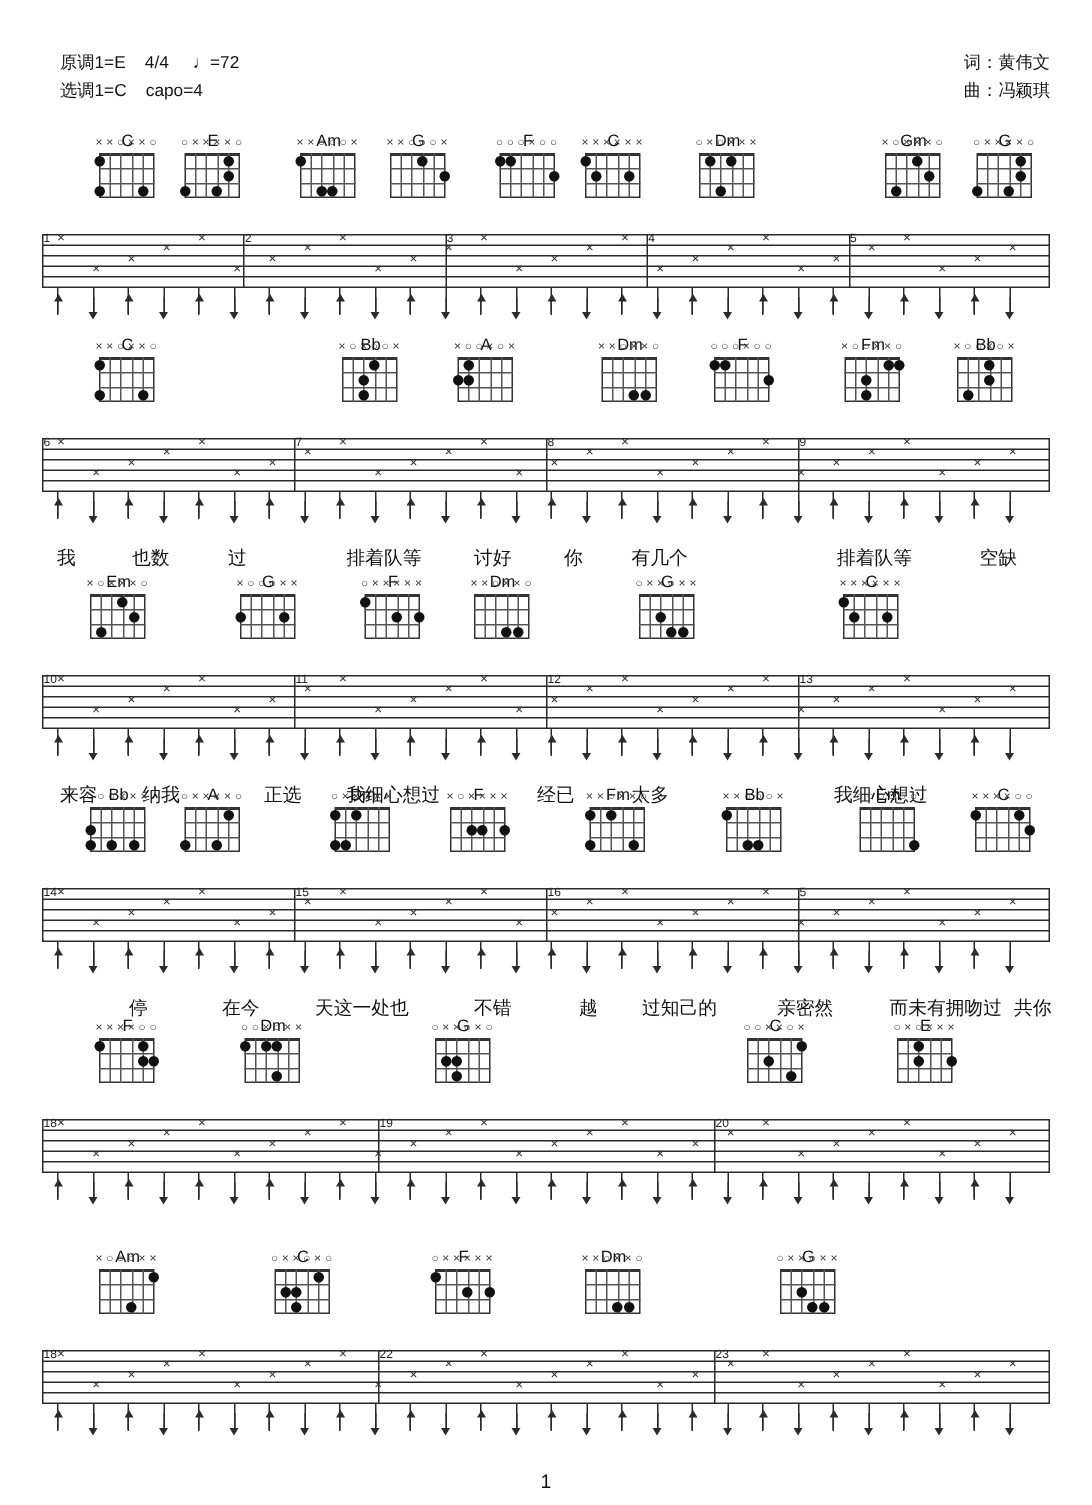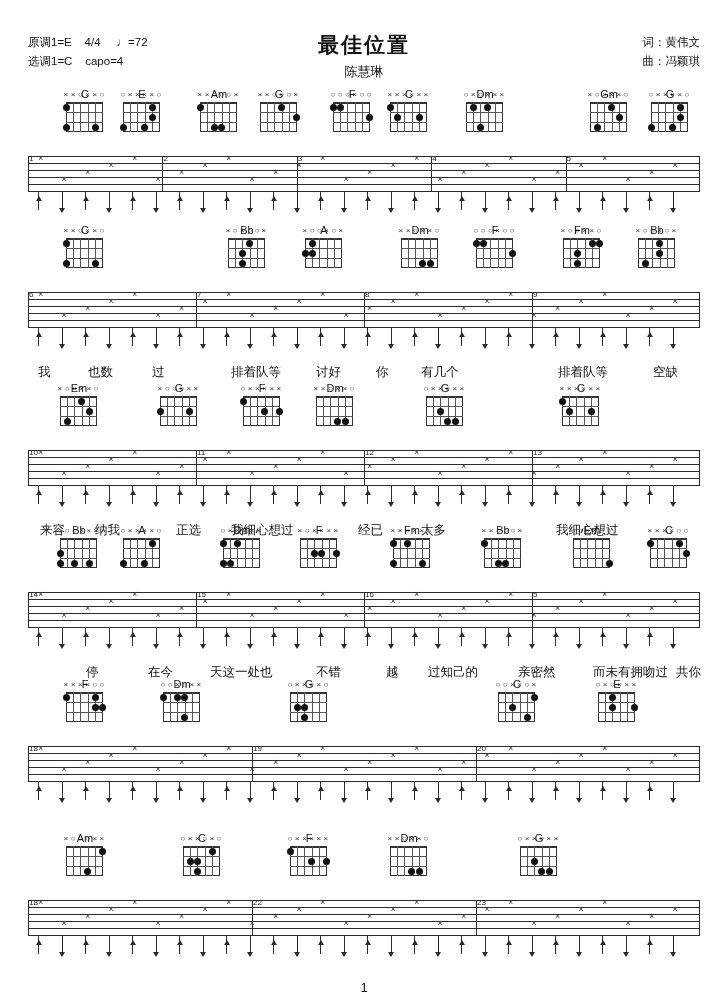--- a/index.html
+++ b/index.html
@@ -9,21 +9,21 @@
     font-family:"Liberation Sans", sans-serif;
     color:#111;
     position:relative;
     overflow:hidden;
   }
   .sheet{position:relative;width:728px;height:1003px;}
 
   
   .hdr{position:relative;height:78px;}
   .key-block{position:absolute;left:28px;top:33px;font-size:11.5px;line-height:19px;color:#111;}
-  .key-line{white-space:pre;}
+  .key-line{white-space:pre;margin-left:12px;}
   .title{position:absolute;left:0;right:0;top:31px;text-align:center;font-size:21px;font-weight:bold;letter-spacing:2px;}
   .subtitle{position:absolute;left:0;right:0;top:63px;text-align:center;font-size:13px;}
   .credits{position:absolute;right:28px;top:33px;font-size:11.5px;line-height:19px;text-align:left;}
 
   
   .system{position:relative;margin:0 auto;width:672px;}
   .chords{position:relative;height:68px;}
   .chord{position:absolute;width:46px;text-align:center;}
   .chord .nm{font-size:11px;margin-bottom:1px;height:13px;}
   .grid{position:relative;width:38px;height:42px;margin:0 auto;}
@@ -54,22 +54,20 @@
 </head>
 <body>
 
 <div class="sheet">
 
   <div class="hdr">
     <div class="key-block">
       <div class="key-line">原调1=E    4/4     ♩=72</div>
       <div class="key-line">选调1=C    capo=4</div>
     </div>
-    <div class="title">最佳位置</div>
-    <div class="subtitle">陈慧琳</div>
     <div class="credits">
       <div>词：黄伟文</div>
       <div>曲：冯颖琪</div>
     </div>
   </div>
 
   <div id="systems">
       <div class="system" style="position: absolute; left: 28px; top: 88px;">
         <div class="chords">
           <div class="chord" style="left: 34px;">

